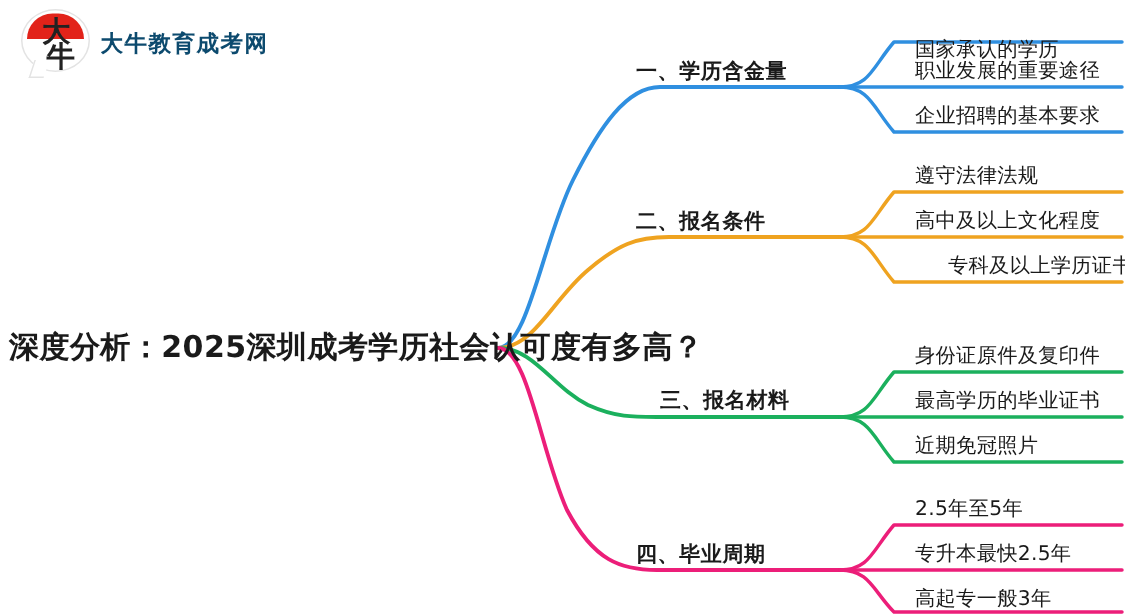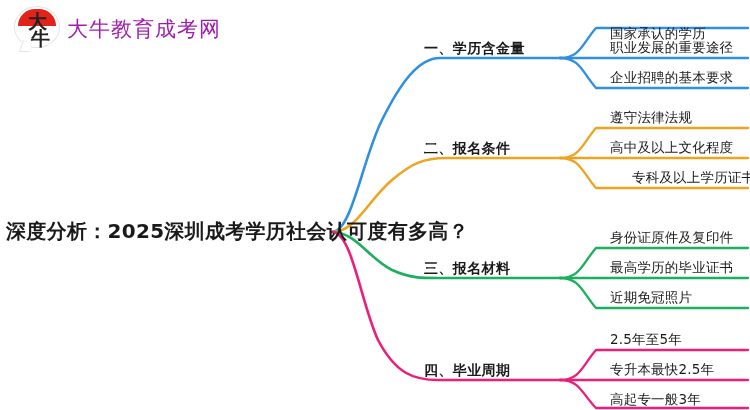--- a/index.html
+++ b/index.html
@@ -44,21 +44,21 @@
   .logo-cn{
     position:absolute;left:0;top:7px;width:46px;height:34px;
     font-size:19px;font-weight:bold;color:#222;
     line-height:17px;text-align:center;letter-spacing:-1px;
     font-family:"DejaVu Sans","Liberation Sans",sans-serif;
   }
   .logo-cn i{font-style:normal;display:block;}
   .logo-cn i.b{margin-left:6px;}
   .logo-text{display:flex;flex-direction:column;justify-content:center;}
   .logo-title{
-    font-size:21px;font-weight:normal;color:#a21caf;letter-spacing:1px;
+    font-size:15px;font-weight:bold;color:#0c4a6e;letter-spacing:1px;
     line-height:23px;
   }
   .logo-url{
     font-size:12.5px;font-weight:bold;color:#4a4a4a;letter-spacing:.2px;
     line-height:15px;margin-top:1px;
   }
   
   .root-label{
     position:absolute;left:6px;top:221px;
     font-size:20px;color:#1a1a1a;font-weight:bold;
@@ -118,21 +118,21 @@
   </div>
   <div class="logo-text">
     <div class="logo-title">大牛教育成考网</div>
   </div>
 </div>
 
 <div class="root-label">深度分析：2025深圳成考学历社会认可度有多高？</div>
 
 <div class="b-label" style="left:424px;top:39px;">一、学历含金量</div>
 <div class="b-label" style="left:424px;top:139px;text-align:center;">二、报名条件</div>
-<div class="b-label" style="left:424px;top:259px;">三、报名材料</div>
+<div class="b-label" style="left:440px;top:259px;font-family:Liberation Mono, monospace;">三、报名材料</div>
 <div class="b-label" style="left:424px;top:361px;">四、毕业周期</div>
 
 <div class="leaf-label" style="left:610px;top:24px;">国家承认的学历</div>
 <div class="leaf-label" style="left:610px;top:38px;">职业发展的重要途径</div>
 <div class="leaf-label" style="left:610px;top:68px;">企业招聘的基本要求</div>
 
 <div class="leaf-label" style="left:610px;top:108px;">遵守法律法规</div>
 <div class="leaf-label" style="left:610px;top:138px;">高中及以上文化程度</div>
 <div class="leaf-label" style="left:632px;top:168px;">专科及以上学历证书</div>
 

